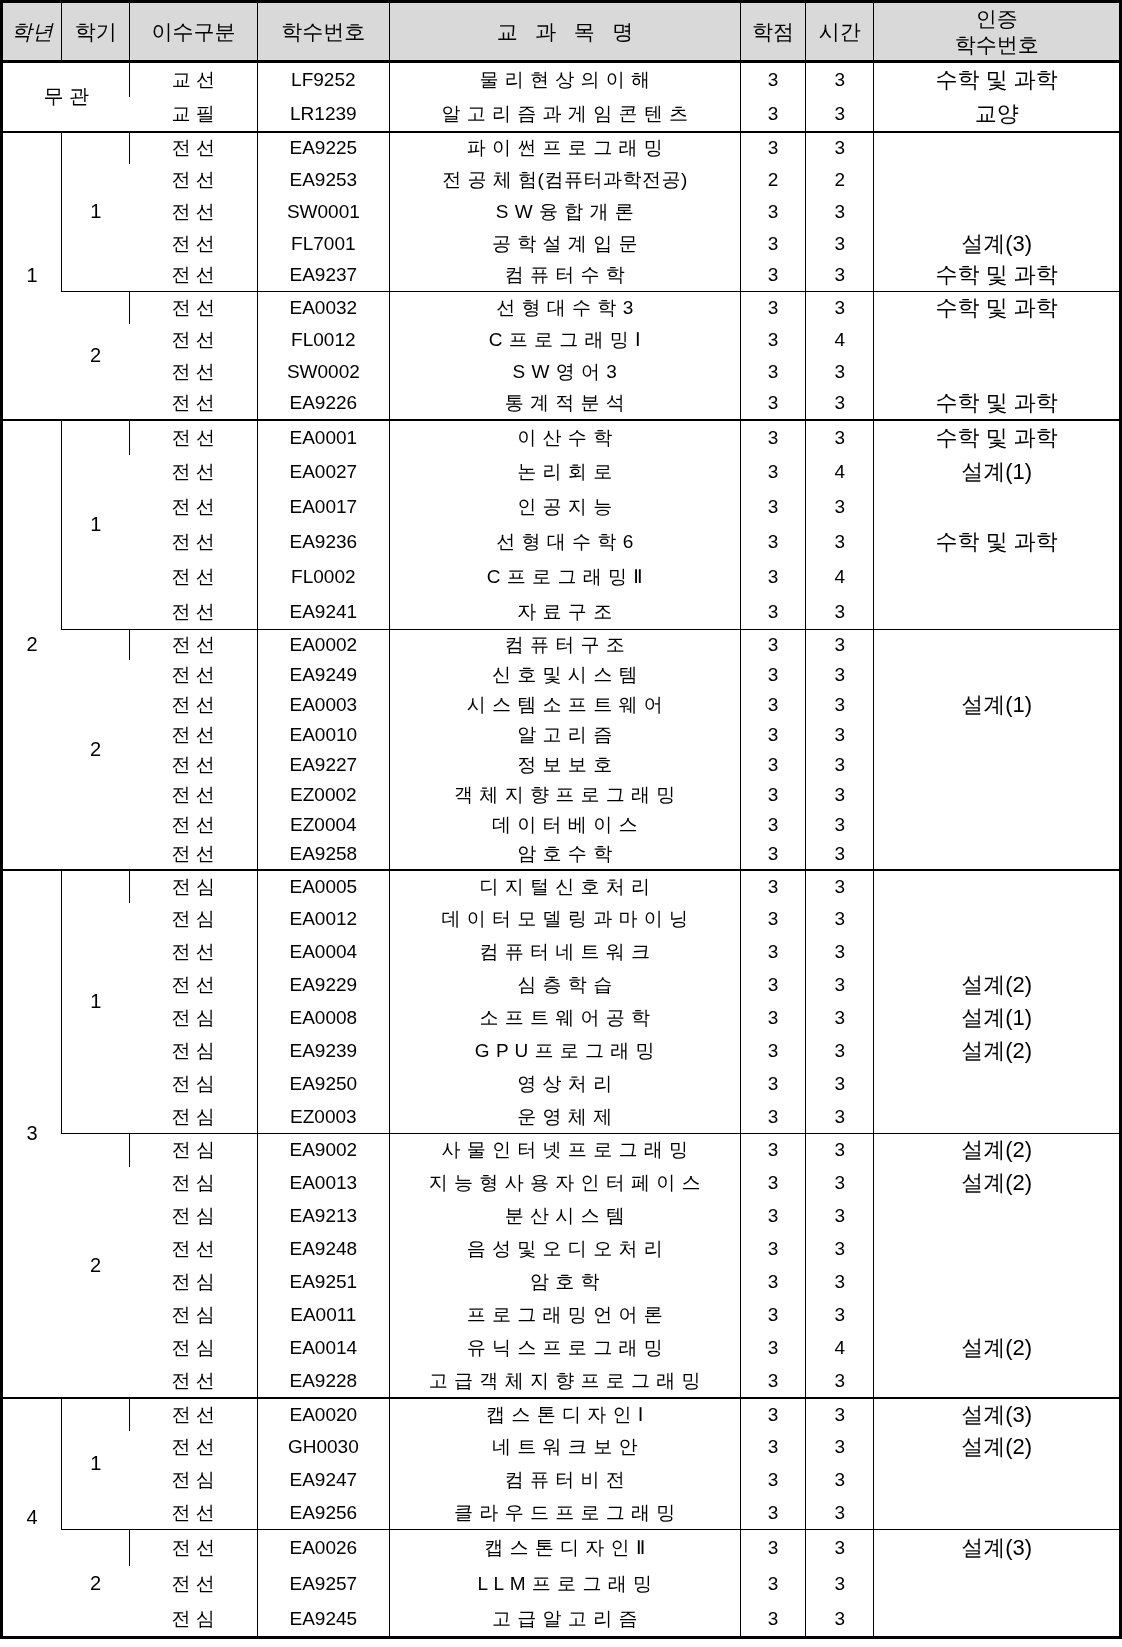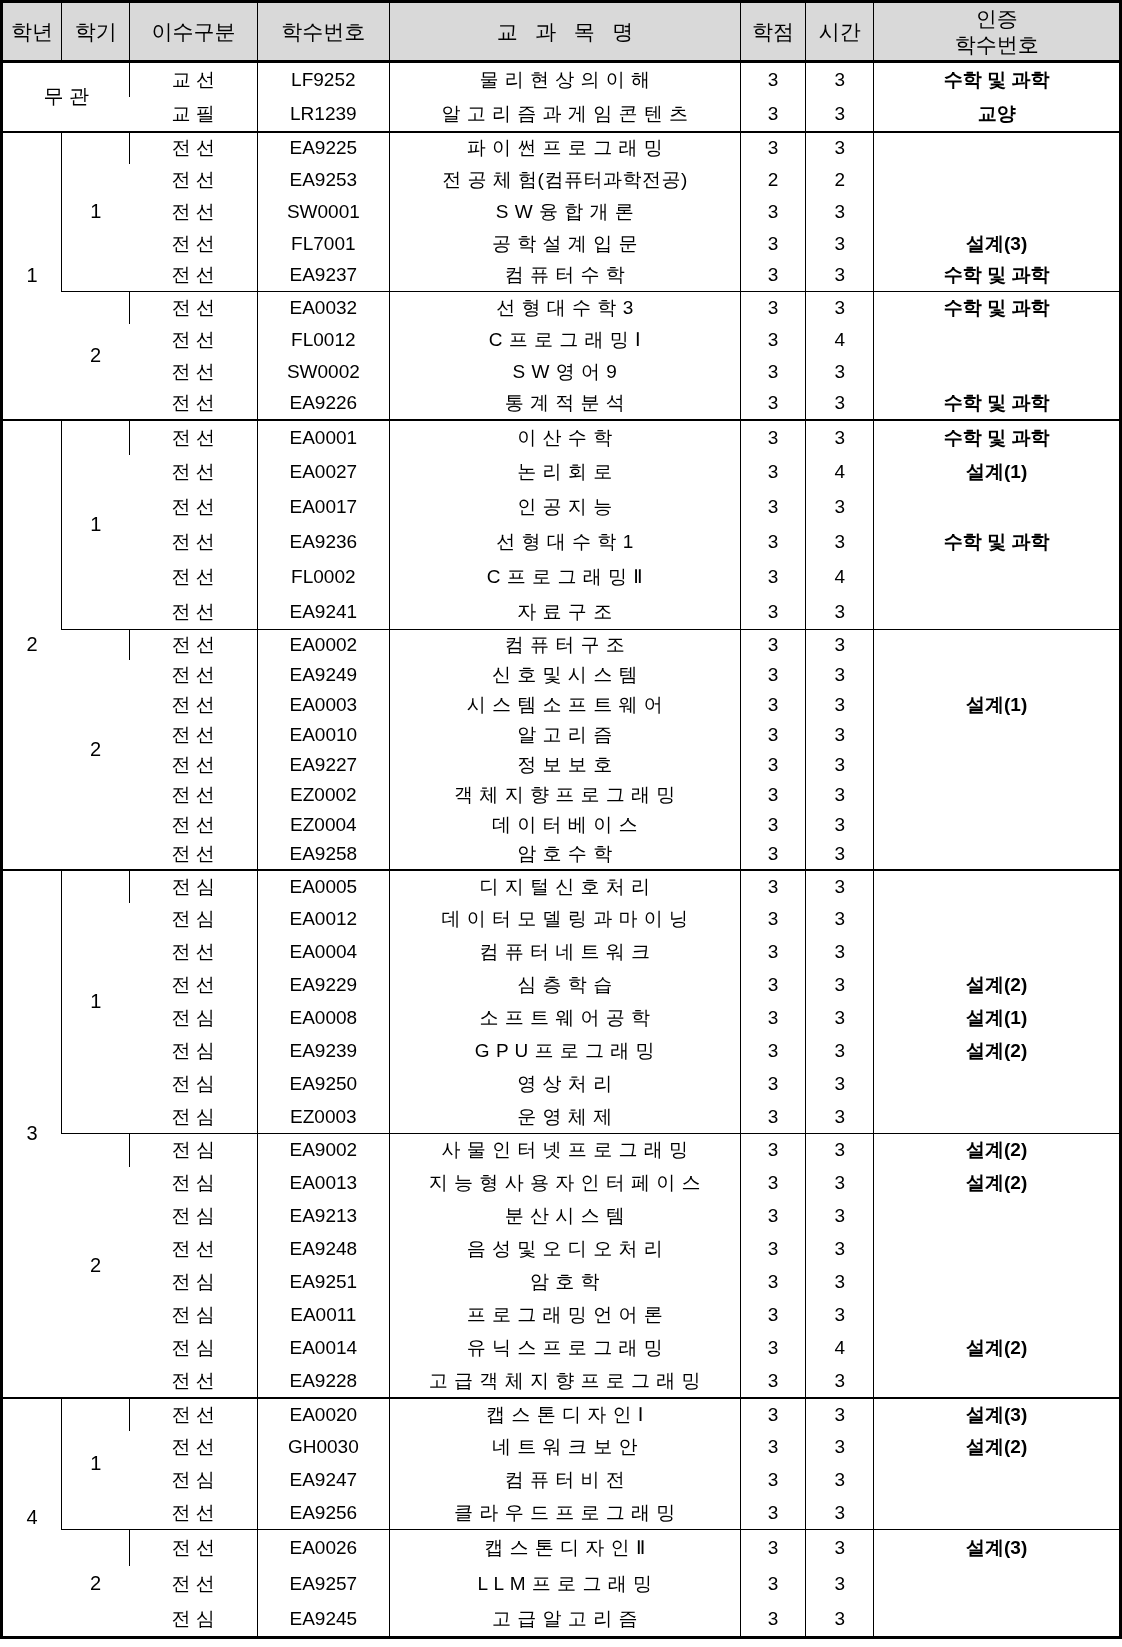--- a/index.html
+++ b/index.html
@@ -24,36 +24,36 @@
     border-bottom: 3px solid #000000;
     height: 57px;
     font-size: 21px;
     font-weight: normal;
     text-align: center;
     vertical-align: middle;
     white-space: pre;
     line-height: 1.2;
     padding: 0;
   }
-  thead th:first-child { border-left: none; }
+  thead th:first-child { border-left: none; font-style: italic; }
   tbody td {
     border-left: 1px solid #000000;
     text-align: center;
     vertical-align: middle;
     font-size: 19px;
     white-space: pre;
     overflow: hidden;
     padding: 0 2px;
   }
   tbody td:first-child { border-left: none; }
   tr.grade-start td { border-top: 2px solid #000000; }
   tr.sem-start td { border-top: 1.5px solid #000000; }
   td.col-grade, td.col-sem { font-size: 20px; }
   td.col-name { letter-spacing: 0.5px; }
-  td.col-cert { font-size: 19px; font-weight: bold; }
+  td.col-cert { font-size: 22px; }
 </style>
 </head>
 <body>
 
 <table class="curriculum">
   <colgroup>
     <col style="width:60px">
     <col style="width:68px">
     <col style="width:127px">
     <col style="width:132px">
@@ -148,21 +148,21 @@
         <td class="col-type">전 선</td>
         <td class="col-code">FL0012</td>
         <td class="col-name">C 프 로 그 래 밍 Ⅰ</td>
         <td class="col-num">3</td>
         <td class="col-num">4</td>
         <td class="col-cert"></td>
       </tr>
       <tr style="height: 32px;">
         <td class="col-type">전 선</td>
         <td class="col-code">SW0002</td>
-        <td class="col-name">S W 영 어 9</td>
+        <td class="col-name">S W 영 어 3</td>
         <td class="col-num">3</td>
         <td class="col-num">3</td>
         <td class="col-cert"></td>
       </tr>
       <tr style="height: 32px;">
         <td class="col-type">전 선</td>
         <td class="col-code">EA9226</td>
         <td class="col-name">통 계 적 분 석</td>
         <td class="col-num">3</td>
         <td class="col-num">3</td>
@@ -190,21 +190,21 @@
         <td class="col-type">전 선</td>
         <td class="col-code">EA0017</td>
         <td class="col-name">인 공 지 능</td>
         <td class="col-num">3</td>
         <td class="col-num">3</td>
         <td class="col-cert"></td>
       </tr>
       <tr style="height: 35px;">
         <td class="col-type">전 선</td>
         <td class="col-code">EA9236</td>
-        <td class="col-name">선 형 대 수 학 1</td>
+        <td class="col-name">선 형 대 수 학 6</td>
         <td class="col-num">3</td>
         <td class="col-num">3</td>
         <td class="col-cert">수학 및 과학</td>
       </tr>
       <tr style="height: 35px;">
         <td class="col-type">전 선</td>
         <td class="col-code">FL0002</td>
         <td class="col-name">C 프 로 그 래 밍 Ⅱ</td>
         <td class="col-num">3</td>
         <td class="col-num">4</td>

